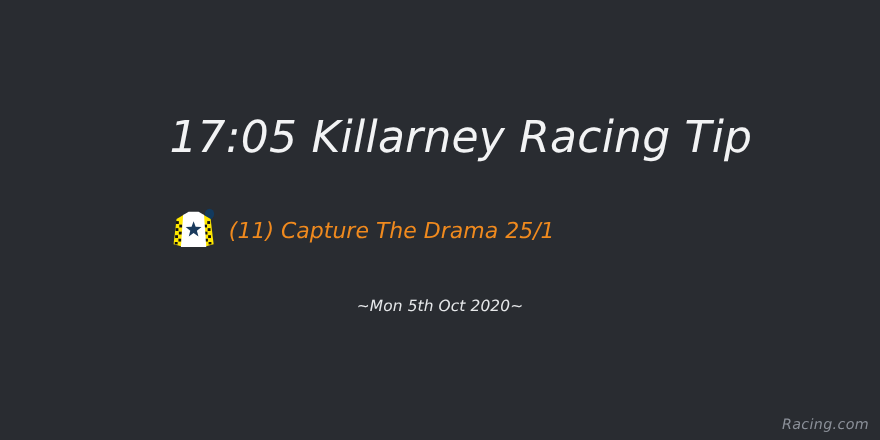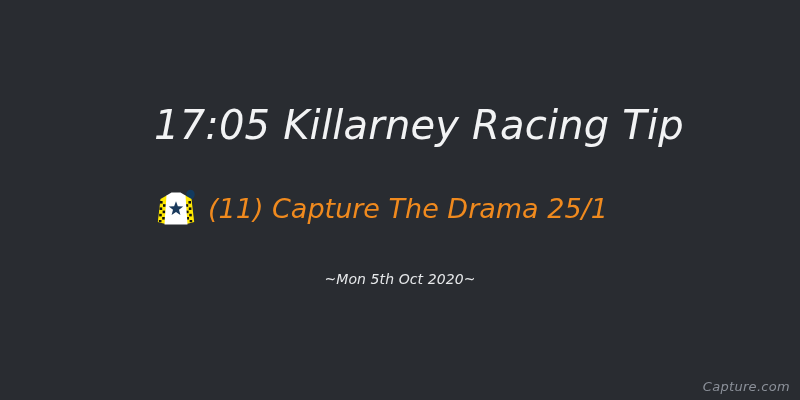--- a/index.html
+++ b/index.html
@@ -50,21 +50,21 @@
   }
 
   .silk {
     width: 44px;
     height: 44px;
     flex: 0 0 44px;
     display: block;
   }
 
   .selection-text {
-    font-size: 27px;
+    font-size: 20px;
     font-weight: 400;
     color: #f08a1e;
     line-height: 1.1;
     position: relative;
     top: 1px;
   }
 
   
   .race-date {
     position: absolute;
@@ -125,15 +125,15 @@
       <path d="M16.5 6.5 L25.5 6.5 L30.5 9.5 L32.5 38.5 L9.5 38.5 L11.5 9.5 Z" fill="#ffffff"></path>
 
       <polygon fill="#1a3a5c" points="21,15.2 22.85,20.2 28.2,20.4 24.0,23.7 25.4,28.9 21,25.9 16.6,28.9 18.0,23.7 13.8,20.4 19.15,20.2"></polygon>
     </svg>
 
     <span class="selection-text">(11) Capture The Drama 25/1</span>
   </div>
 
   <div class="race-date">~Mon 5th Oct 2020~</div>
 
-  <div class="watermark">Capture.com</div>
+  <div class="watermark">Racing.com</div>
 
 </div>
 
 </body></html>

